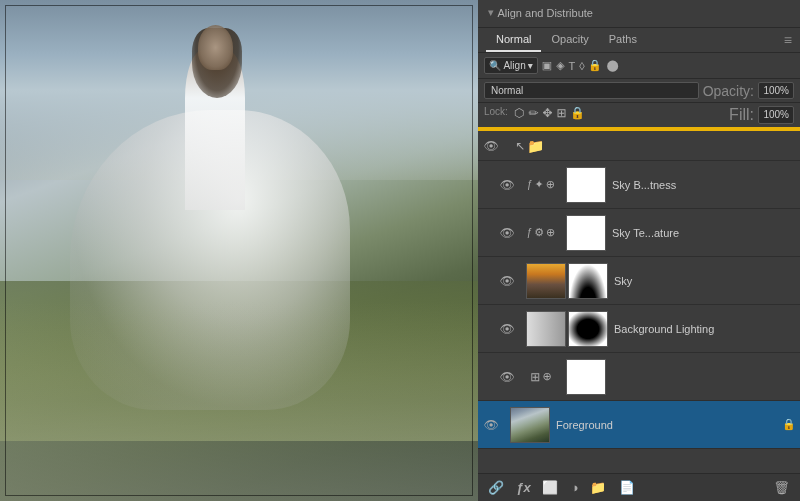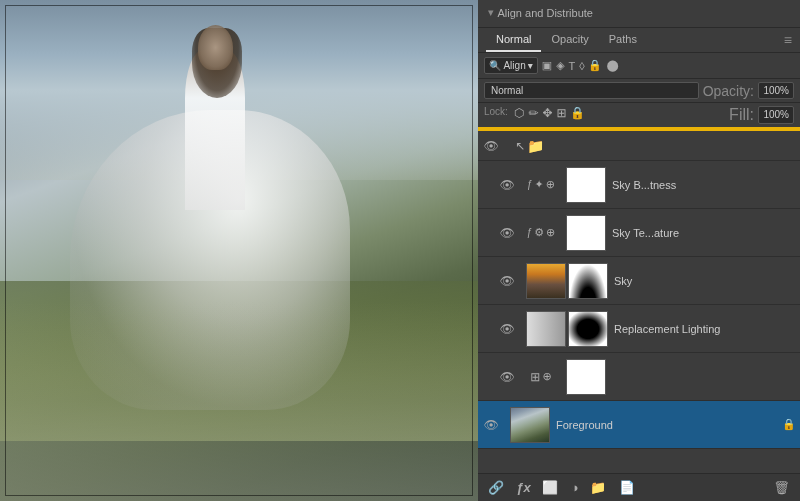--- a/index.html
+++ b/index.html
@@ -527,21 +527,21 @@
         <span class="eye-icon">👁</span>
         <div class="layer-icons" style="width:10px;"></div>
         <div class="layer-thumbnails">
           <div class="layer-thumb">
             <div class="thumb-fg-lighting"></div>
           </div>
           <div class="layer-thumb">
             <div class="thumb-fg-lighting-mask"></div>
           </div>
         </div>
-        <span class="layer-name">Replacement Lighting</span>
+        <span class="layer-name">Background Lighting</span>
       </div>
 
       <div class="layer-row" style="padding-left:20px;">
         <span class="eye-icon">👁</span>
         <div class="layer-icons" style="width:50px;">
           <span style="color:#aaa;font-size:12px;">⊞</span>
           <span style="color:#aaa;font-size:11px;">⊕</span>
         </div>
         <div class="layer-thumbnails">
           <div class="layer-thumb-single">

